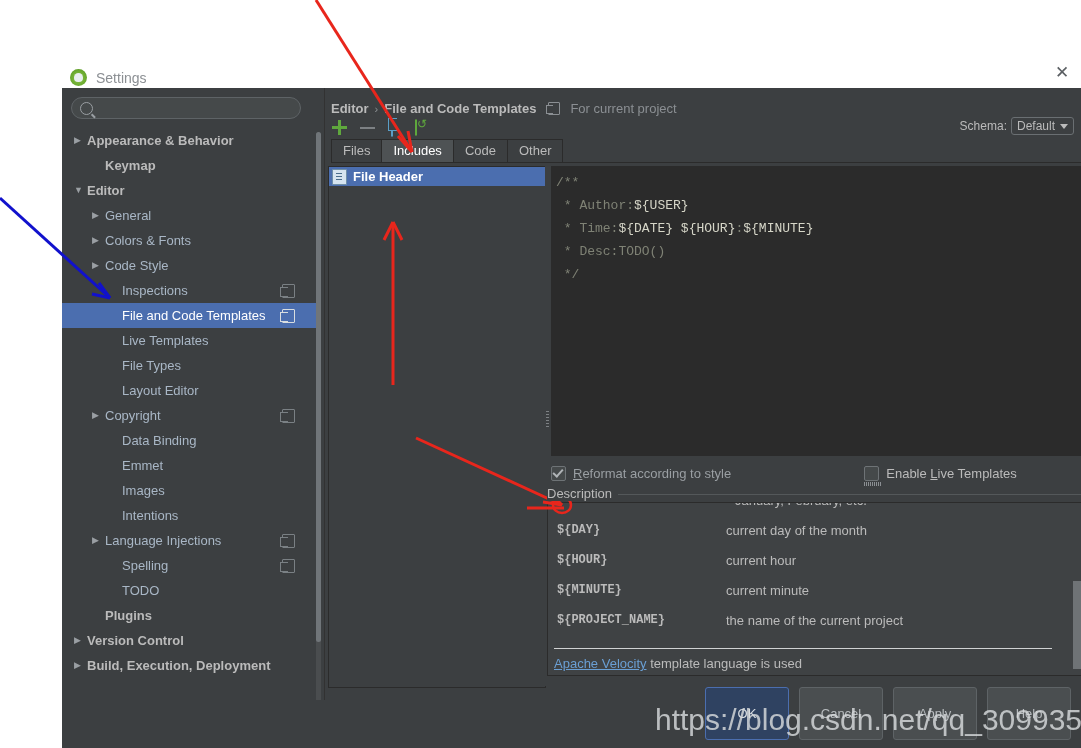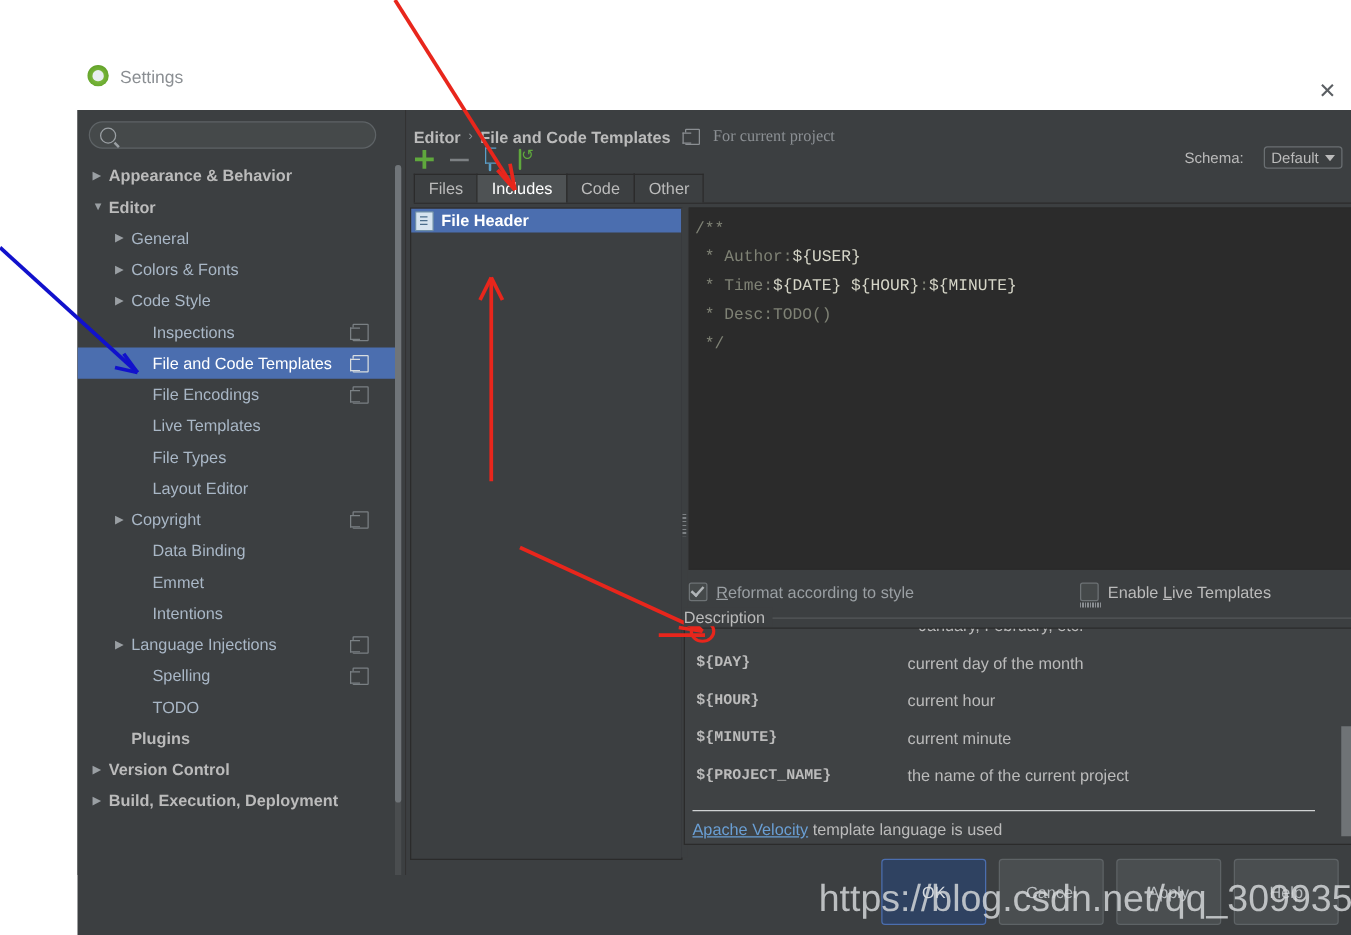--- a/index.html
+++ b/index.html
@@ -10,21 +10,21 @@
     font-size:13px;
     overflow:hidden;
     position:relative;
   }
   
   #titlebar{
     position:absolute;left:0;top:40px;width:1081px;height:48px;
     background:#ffffff;
   }
   #title-wrap{
-    position:absolute;left:70px;top:52px;display:flex;align-items:center;gap:9px;
+    position:absolute;left:70px;top:69px;display:flex;align-items:center;gap:9px;
   }
   #app-icon{
     width:17px;height:17px;border-radius:50%;
     background:radial-gradient(circle at 50% 55%, #8bc34a 0%, #6aaa2f 60%, #4f8a20 100%);
     position:relative;display:inline-block;
   }
   #app-icon:after{
     content:"";position:absolute;left:4px;top:4px;width:9px;height:9px;
     border-radius:50% 50% 45% 45%;background:#e8eef0;
   }
@@ -105,24 +105,24 @@
   }
   #breadcrumb .crumb{font-weight:bold;color:#bbbbbb;font-size:13px;}
   #breadcrumb .sep{color:#8b8f93;font-size:11px;}
   #bc-badge{
     position:relative;width:10px;height:11px;border:1px solid #8b8f93;border-radius:1px;margin-left:6px;
   }
   #bc-badge:before{
     content:"";position:absolute;left:-3px;top:2px;width:6px;height:7px;
     border:1px solid #8b8f93;border-right:none;background:#3c3f41;
   }
-  #bc-note{color:#8b8f93;font-size:13px;margin-left:4px;font-family:Liberation Serif, serif;}
+  #bc-note{color:#8b8f93;font-size:13px;margin-left:4px;}
 
   #schema-wrap{
-    position:absolute;right:7px;top:29px;display:flex;align-items:center;gap:16px;
+    position:absolute;right:7px;top:29px;display:flex;align-items:center;gap:4px;
   }
   #schema-label{color:#bbbbbb;font-size:12px;}
   #schema-select{
     border:1px solid #6a6f72;border-radius:3px;background:#3c3f41;color:#bbbbbb;
     font-size:12px;padding:1px 5px;display:flex;align-items:center;gap:5px;cursor:pointer;
   }
   .caret{width:0;height:0;border-left:4px solid transparent;border-right:4px solid transparent;border-top:5px solid #bbbbbb;}
 
   #toolbar{
     position:absolute;left:6px;top:28px;display:flex;align-items:center;gap:11px;height:22px;
@@ -270,20 +270,24 @@
   <div id="sidebar">
     <div id="search-box">
       <span id="search-icon"></span>
       <input id="search-input" type="text" placeholder="" style="">
     </div>
     <div id="tree">
         <div class="tree-item lvl0 bold">
           <span class="arrow">▶</span>
           <span class="lbl">Appearance &amp; Behavior</span>
         </div>
+        <div class="tree-item lvl1 bold">
+          <span class="arrow"></span>
+          <span class="lbl">Keymap</span>
+        </div>
         <div class="tree-item lvl0 bold">
           <span class="arrow">▼</span>
           <span class="lbl">Editor</span>
         </div>
         <div class="tree-item lvl1">
           <span class="arrow">▶</span>
           <span class="lbl">General</span>
         </div>
         <div class="tree-item lvl1">
           <span class="arrow">▶</span>
@@ -298,25 +302,20 @@
           <span class="lbl">Inspections</span>
           <span class="copy-badge"></span>
         </div>
         <div class="tree-item lvl2 sel">
           <span class="arrow"></span>
           <span class="lbl">File and Code Templates</span>
           <span class="copy-badge"></span>
         </div>
         <div class="tree-item lvl2">
           <span class="arrow"></span>
-          <span class="lbl">File Encodings</span>
-          <span class="copy-badge"></span>
-        </div>
-        <div class="tree-item lvl2">
-          <span class="arrow"></span>
           <span class="lbl">Live Templates</span>
         </div>
         <div class="tree-item lvl2">
           <span class="arrow"></span>
           <span class="lbl">File Types</span>
         </div>
         <div class="tree-item lvl2">
           <span class="arrow"></span>
           <span class="lbl">Layout Editor</span>
         </div>
@@ -325,20 +324,24 @@
           <span class="lbl">Copyright</span>
           <span class="copy-badge"></span>
         </div>
         <div class="tree-item lvl2">
           <span class="arrow"></span>
           <span class="lbl">Data Binding</span>
         </div>
         <div class="tree-item lvl2">
           <span class="arrow"></span>
           <span class="lbl">Emmet</span>
+        </div>
+        <div class="tree-item lvl2">
+          <span class="arrow"></span>
+          <span class="lbl">Images</span>
         </div>
         <div class="tree-item lvl2">
           <span class="arrow"></span>
           <span class="lbl">Intentions</span>
         </div>
         <div class="tree-item lvl1">
           <span class="arrow">▶</span>
           <span class="lbl">Language Injections</span>
           <span class="copy-badge"></span>
         </div>

